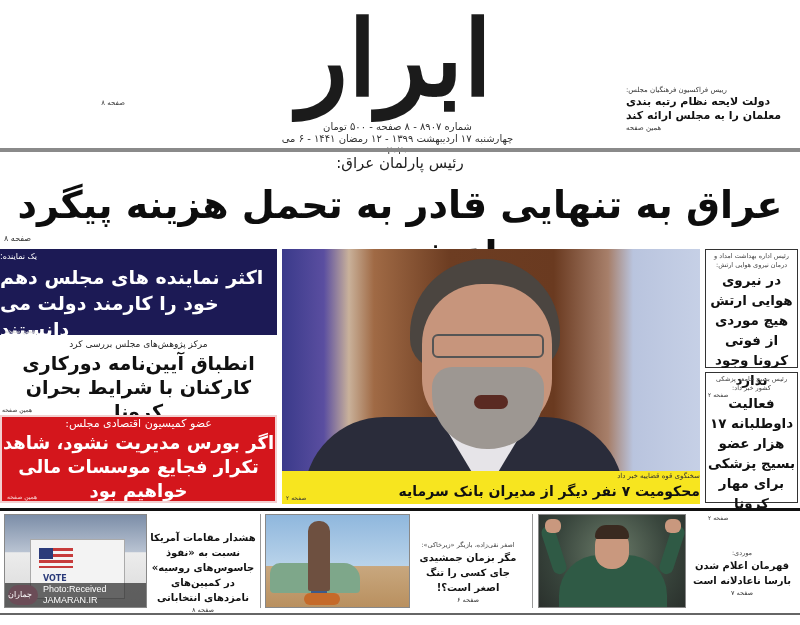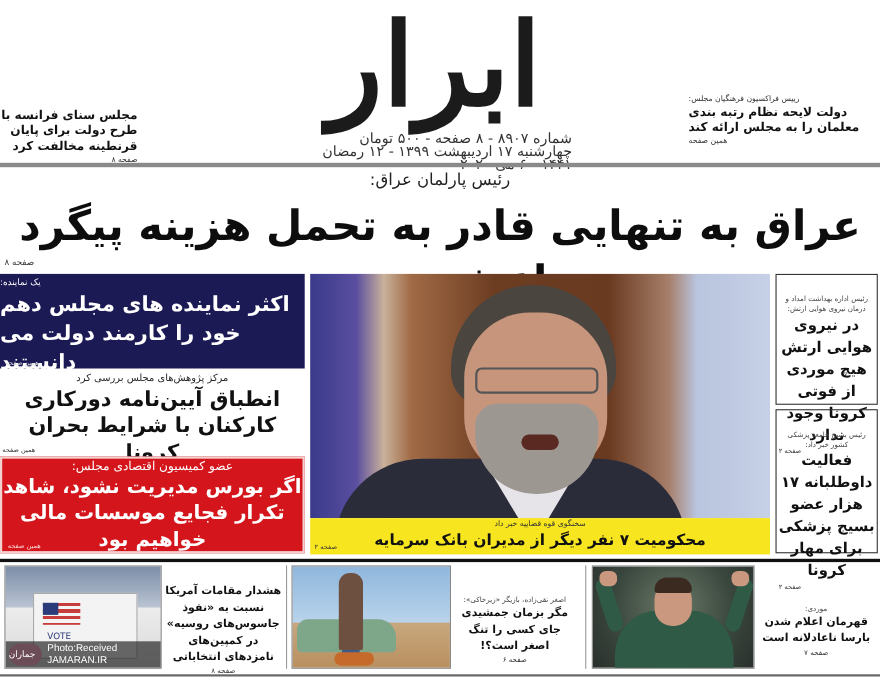--- a/index.html
+++ b/index.html
@@ -8,21 +8,21 @@
 
   .abs { position: absolute; }
 
   
   .masthead-logo {
     left: 290px; top: 0; width: 210px; height: 118px;
     font-family: "DejaVu Serif", serif; font-weight: bold;
     font-size: 104px; line-height: 118px; text-align: center; color: #1b1b1b;
     letter-spacing: -2px;
   }
-  .masthead-info { left: 275px; top: 121px; width: 245px; font-size: 13px; color: #333; text-align: right; line-height: 12px; }
+  .masthead-info { left: 275px; top: 121px; width: 245px; font-size: 10px; color: #333; text-align: center; line-height: 12px; }
   .teaser { font-size: 11px; font-weight: bold; line-height: 14px; color: #111; }
   .teaser .kicker { font-size: 7px; font-weight: normal; color: #333; line-height: 10px; }
   .teaser .page-ref { font-size: 7px; font-weight: normal; color: #333; line-height: 10px; }
   .teaser-right { right: 4px; top: 85px; width: 170px; text-align: left; }
   .teaser-left { left: 0; top: 98px; width: 125px; text-align: right; }
 
   .masthead-rule { left: 0; top: 148px; width: 800px; height: 4px; background: #8a8a8a; }
 
   
   .main-kicker { left: 0; top: 154px; width: 800px; text-align: center; font-size: 15px; color: #222; }
@@ -52,46 +52,46 @@
   .photo-main { left: 282px; top: 249px; width: 418px; height: 222px; overflow: hidden;
     background: linear-gradient(90deg, #3a3a8a 0%, #5a4ea0 10%, #c9b19a 16%, #a06a45 22%, #6d3d22 40%, #6a3a20 65%, #a77f6a 78%, #b9c4de 84%, #c6d0e6 100%); }
   .photo-main .hair { position:absolute; left:128px; top:10px; width:150px; height:110px; border-radius:75px 75px 30px 30px; background:#4b4540; }
   .photo-main .face { position:absolute; left:140px; top:35px; width:130px; height:150px; border-radius:60px 60px 55px 55px; background:#c7957c; }
   .photo-main .beard { position:absolute; left:150px; top:118px; width:112px; height:82px; border-radius:20px 20px 55px 55px; background:#9d9792; }
   .photo-main .mouth { position:absolute; left:192px; top:146px; width:34px; height:14px; border-radius:10px; background:#5a2a22; }
   .photo-main .glasses { position:absolute; left:150px; top:85px; width:112px; height:24px; border:2px solid #555; border-radius:6px; }
   .photo-main .suit { position:absolute; left:22px; top:168px; width:320px; height:80px; border-radius:120px 120px 0 0; background:#2a2c3a; }
   .photo-main .shirt { position:absolute; left:158px; top:170px; width:90px; height:60px; background:#e6e4e8; clip-path: polygon(0 0,100% 0,60% 100%,40% 100%); }
 
-  .caption-yellow { left: 282px; top: 471px; width: 418px; height: 33px; background: #f7e51f; text-align: center; }
+  .caption-yellow { left: 282px; top: 471px; width: 418px; height: 33px; background: #f7e51f; text-align: right; }
   .caption-yellow .kicker { font-size: 7px; color: #333; line-height: 11px; }
   .caption-yellow .headline { font-size: 14px; font-weight: bold; line-height: 19px; color: #111; }
   .caption-yellow .page-ref { position: absolute; left: 4px; bottom: 3px; font-size: 6px; color: #333; }
 
   
-  .side-box { right: 2px; width: 93px; border: 1px solid #333; text-align: center; padding: 18px 2px; }
+  .side-box { right: 2px; width: 93px; border: 1px solid #333; text-align: center; padding: 2px 2px; }
   .side-box .kicker { font-size: 6.5px; color: #444; line-height: 9px; }
   .side-box .headline { font-size: 13.5px; font-weight: bold; line-height: 20px; color: #111; }
   .side-box .page-ref { font-size: 6px; color: #333; text-align: left; line-height: 9px; }
   .side-1 { top: 249px; height: 119px; }
   .side-2 { top: 372px; height: 131px; }
 
   .bottom-rule { left: 0; top: 508px; width: 800px; height: 3px; background: #111; }
   .bottom-rule-2 { left: 0; top: 613px; width: 800px; height: 2px; background: #666; }
 
   
   .bot-photo { top: 514px; height: 94px; border: 1px solid #888; overflow: hidden; }
   .bot-1 { left: 4px; width: 143px; background: linear-gradient(180deg, #7c8ea8 0%, #b9c3d2 40%, #ececec 41%, #d9d9d9 100%); }
   .bot-2 { left: 265px; width: 145px; background: linear-gradient(180deg, #8fb7dd 0%, #b9d3ea 55%, #c8a77e 56%, #b9905f 100%); }
   .bot-3 { left: 538px; width: 148px; background: radial-gradient(circle at 50% 40%, #6a7a68 0%, #39463d 60%, #2a302c 100%); }
 
   .vote-booth { position:absolute; left:25px; top:24px; width:95px; height:60px; background:#f3f3f3; border:1px solid #aaa; }
   .vote-flag { position:absolute; left:8px; top:8px; width:34px; height:20px; background: repeating-linear-gradient(180deg,#c73b3b 0 3px,#f4f4f4 3px 6px); }
   .vote-flag::before { content:""; position:absolute; left:0; top:0; width:14px; height:11px; background:#2b3b7a; }
-  .vote-label { position:absolute; left:12px; top:34px; font-size:8px; font-weight:normal; color:#2b3b7a; direction: ltr; }
+  .vote-label { position:absolute; left:12px; top:34px; font-size:8px; font-weight:bold; color:#2b3b7a; direction: ltr; }
   .watermark { position:absolute; left:0; bottom:0; width:143px; height:24px; background: rgba(40,40,40,0.7); color:#fff; font-family: "Liberation Sans", sans-serif; font-size: 9px; line-height: 11px; padding:1px 0 0 38px; direction: ltr; text-align:left; }
   .watermark-logo { position:absolute; left:3px; top:2px; width:30px; height:20px; border-radius:10px; background:#6b4c57; color:#fff; font-size:8px; line-height:20px; }
 
   .car { position:absolute; left:4px; top:48px; width:90px; height:30px; background:#7ea78a; border-radius:10px 16px 4px 4px; }
   .man { position:absolute; left:42px; top:6px; width:22px; height:70px; background:#6e5040; border-radius:10px 10px 2px 2px; }
   .man-legs { position:absolute; left:45px; top:52px; width:16px; height:30px; background:#3d5a8a; }
   .fire { position:absolute; left:38px; top:78px; width:36px; height:12px; background:#c56a2a; border-radius:8px; }
 
   .player-body { position:absolute; left:20px; top:40px; width:108px; height:60px; background:#2f5a45; border-radius:40px 40px 0 0; }
   .player-head { position:absolute; left:56px; top:14px; width:34px; height:40px; background:#c9987e; border-radius:16px; }
@@ -118,21 +118,20 @@
   <div>چهارشنبه ۱۷ اردیبهشت ۱۳۹۹ - ۱۲ رمضان ۱۴۴۱ - ۶ می ۲۰۲۰</div>
 </div>
 
 <div class="abs teaser teaser-right">
   <div class="kicker">رییس فراکسیون فرهنگیان مجلس:</div>
   <div>دولت لایحه نظام رتبه بندی معلمان را به مجلس ارائه کند</div>
   <div class="page-ref">همین صفحه</div>
 </div>
 
 <div class="abs teaser teaser-left">
-  <div>مجلس سنای فرانسه با طرح دولت برای پایان قرنطینه مخالفت کرد</div>
   <div class="page-ref">صفحه ۸</div>
 </div>
 
 <div class="abs masthead-rule"></div>
 
 <div class="abs main-kicker">رئیس پارلمان عراق:</div>
 <div class="abs main-headline">عراق به تنهایی قادر به تحمل هزینه پیگرد داعش نیست</div>
 <div class="abs main-page-ref">صفحه ۸</div>
 
 <div class="abs box-navy">

